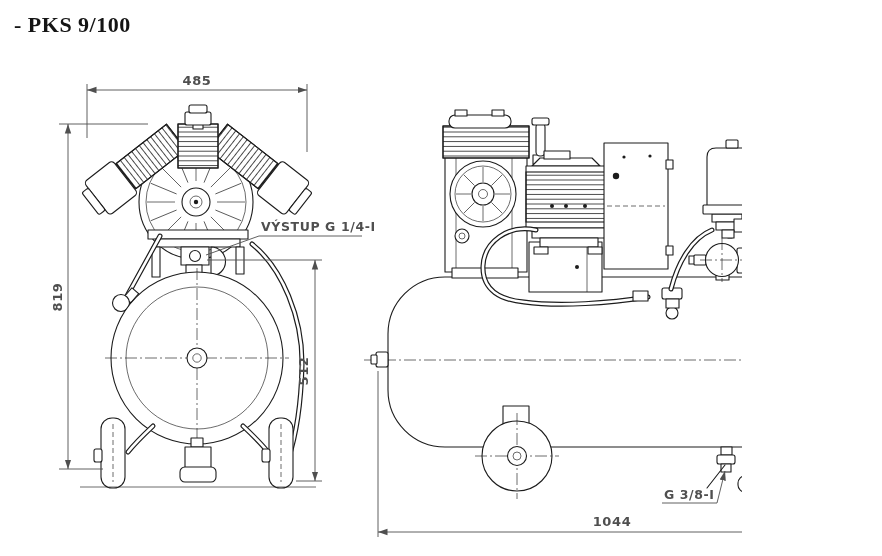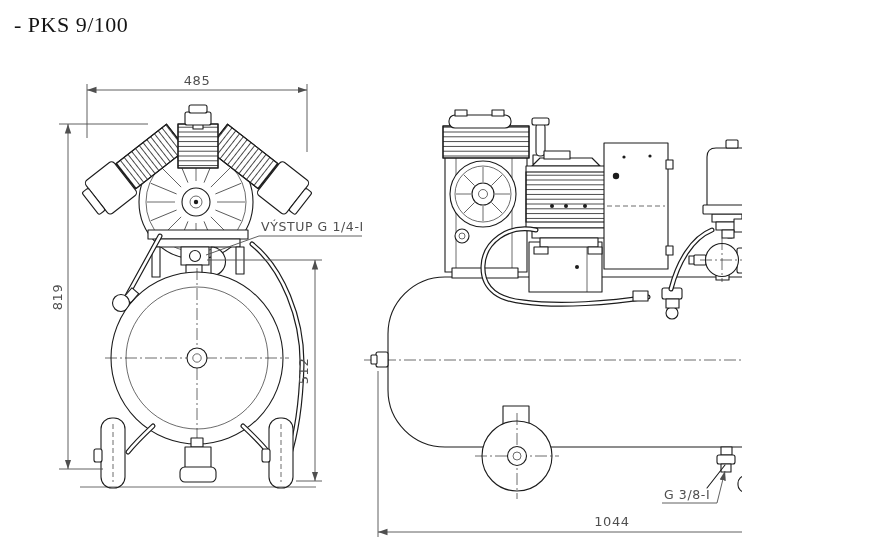--- a/index.html
+++ b/index.html
@@ -1,18 +1,18 @@
 <!DOCTYPE html>
 <html style="--line: #1c1c1c; --dim: #4f4f4f; --bg: #ffffff;"><head>
 <meta charset="utf-8">
 <style>
   :root{ --line:#1c1c1c; --dim:#4f4f4f; --bg:#ffffff; }
   html,body{ margin:0; padding:0; background:var(--bg); }
   .stage{ position:relative; width:742px; height:556px; background:var(--bg); overflow:hidden;
-          font-family:"Liberation Sans", sans-serif; }
+          font-family:"Liberation Sans", sans-serif;font-weight:bold; }
   svg{ display:block; }
   
   .p   { fill:none;  stroke:var(--line); stroke-width:1.1; stroke-linejoin:round; stroke-linecap:round; }
   .pf  { fill:#ffffff; stroke:var(--line); stroke-width:1.1; stroke-linejoin:round; }
   .fins{ fill:url(#hf); stroke:var(--line); stroke-width:1.1; }
   .vfins{ fill:url(#vf); stroke:var(--line); stroke-width:1.1; }
   .thin{ fill:none; stroke:var(--line); stroke-width:0.65; }
   .cl  { fill:none; stroke:var(--line); stroke-width:0.65; stroke-dasharray:12 3 2 3; }
   .dash{ fill:none; stroke:var(--line); stroke-width:0.65; stroke-dasharray:5 3; }
   .tube{ fill:none; stroke:var(--line); stroke-width:5; stroke-linecap:round; }

